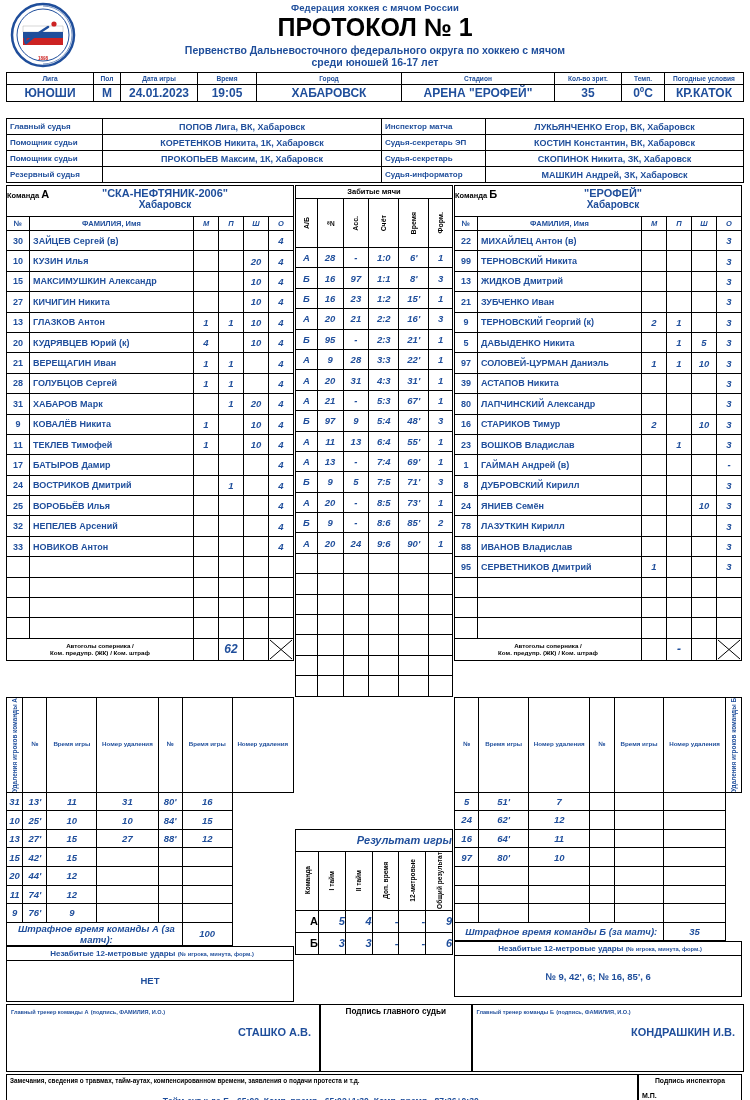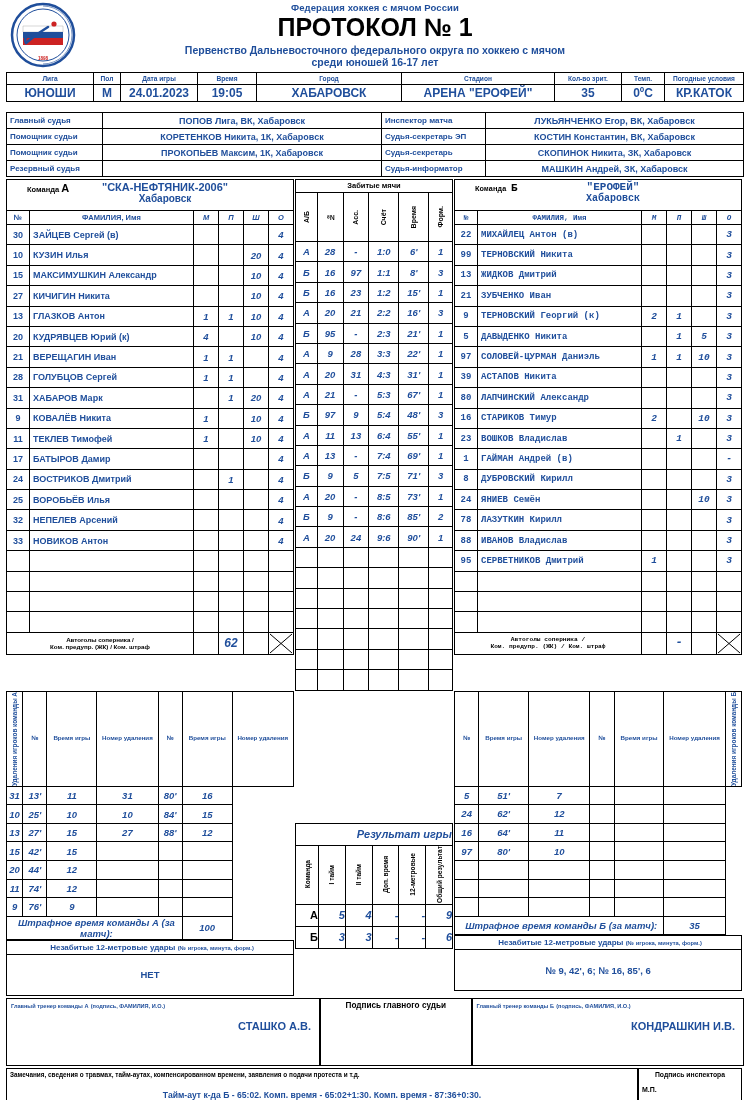--- a/index.html
+++ b/index.html
@@ -15,33 +15,33 @@
   .sub2{text-align:center;font-size:10.5px;font-weight:bold;color:#1f4e9b;}
 
   table{border-collapse:collapse;width:100%;}
   td,th{border:1px solid #000;padding:0;}
 
   .t-head td{text-align:center;}
   .lbl{font-size:6.6px;font-weight:bold;color:#1f4e9b;height:11px;}
   .val{font-size:12px;font-weight:bold;color:#1f4e9b;height:16px;}
 
   
-  .offs{margin-top:10px;}
+  .offs{margin-top:16px;}
   .offs td{height:15px;}
   .off-k{font-size:8px;font-weight:bold;color:#1f4e9b;padding-left:3px;}
   .off-v{font-size:9px;font-weight:bold;color:#1f4e9b;text-align:center;}
 
   
   .main{display:flex;margin-top:2px;align-items:flex-start;}
   .colA{width:288px;}
   .colC{width:158px;margin:0 1px;}
-  .colB{width:288px;font-family:Liberation Mono, monospace;}
+  .colB{width:288px;}
 
   .team-ttl{border:1px solid #000;border-bottom:none;height:30px;position:relative;}
-  .team-tag{position:absolute;left:20px;top:2px;font-size:7.5px;font-weight:bold;color:#000;}
+  .team-tag{position:absolute;left:0;top:2px;font-size:7.5px;font-weight:bold;color:#000;}
   .team-tag b{font-size:11px;}
   .team-nm{text-align:center;font-size:11px;font-weight:bold;color:#1f4e9b;padding-top:1px;padding-left:30px;}
   .team-city{text-align:center;font-size:10px;font-weight:bold;color:#1f4e9b;line-height:1.1;padding-left:30px;}
 
   .roster th{font-size:7.5px;font-weight:bold;color:#1f4e9b;height:13px;text-align:center;}
   .roster td{height:19.4px;}
   .r-num{width:22px;text-align:center;font-size:9px;font-weight:bold;color:#1f4e9b;}
   .r-nm{font-size:9px;font-weight:bold;color:#1f4e9b;padding-left:3px;white-space:nowrap;overflow:hidden;}
   .r-nm .fn{font-weight:bold;}
   .r-st{width:24px;text-align:center;font-size:9.5px;font-weight:bold;font-style:italic;color:#1f4e9b;}

